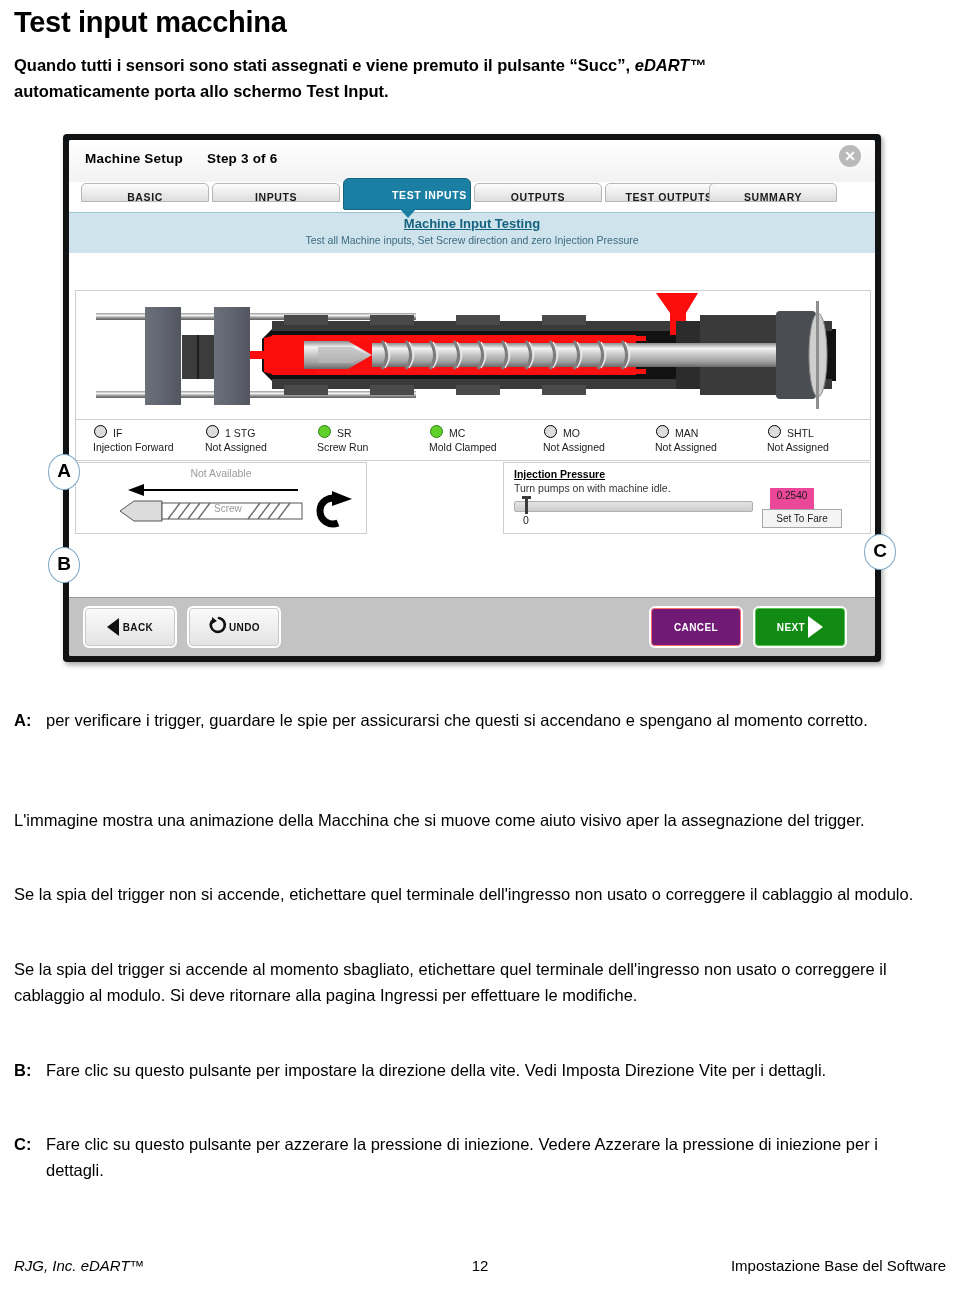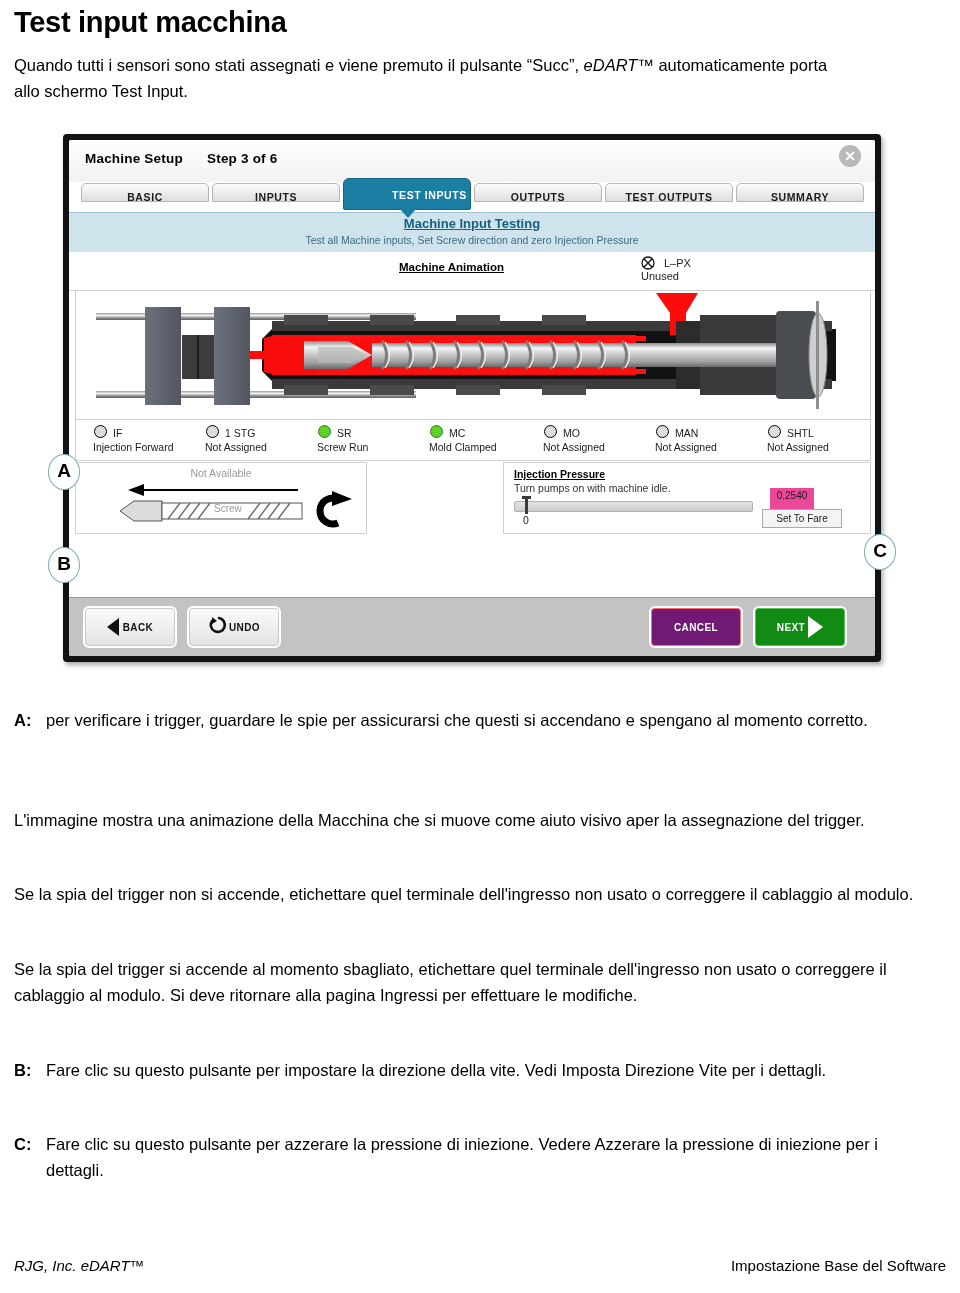--- a/index.html
+++ b/index.html
@@ -20,20 +20,21 @@
     left: 14px; top: 6px;
     font-size: 29px; font-weight: bold;
     letter-spacing: -0.3px;
   }
   .intro {
     position: absolute;
     left: 14px; top: 52px;
     width: 830px;
     font-size: 16.5px;
     line-height: 26px;
+    font-weight: bold;
   }
   .intro .ital { font-style: italic; }
 
   
   .figure {
     position: absolute;
     left: 58px; top: 134px;
     width: 830px; height: 535px;
   }
   .winframe {
@@ -361,44 +362,28 @@
         <div class="wstep">Step 3 of 6</div>
         <div class="closebtn">✕</div>
       </div>
 
       <div class="tabs">
         <div class="tab" style="left:12px;  width:128px;">BASIC</div>
         <div class="tab" style="left:143px; width:128px;">INPUTS</div>
         <div class="tab active" style="left:274px; width:128px;padding-left:45px;">TEST INPUTS</div>
         <div class="tab" style="left:405px; width:128px;">OUTPUTS</div>
         <div class="tab" style="left:536px; width:128px;">TEST OUTPUTS</div>
-        <div class="tab" style="left:667px; width:128px;">SUMMARY</div>
+        <div class="tab" style="left:640px; width:128px;">SUMMARY</div>
       </div>
 
       <div class="bluepanel">
         <div class="bh">Machine Input Testing</div>
         <div class="bs">Test all Machine inputs, Set Screw direction and zero Injection Pressure</div>
       </div>
 
-      <div class="animhdr">
-        <div class="animtitle">Machine Animation</div>
-        <div class="lpx">
-          <div class="lpxrow">
-            <span class="xmark">
-              <svg width="14" height="14" viewBox="0 0 14 14">
-                <circle cx="7" cy="7" r="6" fill="none" stroke="#111" stroke-width="1.3"></circle>
-                <line x1="3" y1="3" x2="11" y2="11" stroke="#111" stroke-width="1.3"></line>
-                <line x1="11" y1="3" x2="3" y2="11" stroke="#111" stroke-width="1.3"></line>
-              </svg>
-            </span>
-            <span>L–PX</span>
-          </div>
-          <div class="sub">Unused</div>
-        </div>
-      </div>
 
       <div class="animarea">
         <svg width="794" height="128" viewBox="0 0 794 128">
           <defs>
             <linearGradient id="tie" x1="0" y1="0" x2="0" y2="1">
               <stop offset="0" stop-color="#9a9a9a"></stop>
               <stop offset="0.35" stop-color="#f2f2f2"></stop>
               <stop offset="0.7" stop-color="#8d8d8d"></stop>
               <stop offset="1" stop-color="#5f5f5f"></stop>
             </linearGradient>
@@ -608,14 +593,15 @@
   <span class="txt">Fare clic su questo pulsante per impostare la direzione della vite. Vedi Imposta Direzione Vite per i dettagli.</span>
 </div>
 
 <div class="para" style="left:14px; top:1132px; width:920px;">
   <span class="lbl">C:</span>
   <span class="txt">Fare clic su questo pulsante per azzerare la pressione di iniezione. Vedere Azzerare la pressione di iniezione per i dettagli.</span>
 </div>
 
 <div class="footer">
   <span class="left">RJG, Inc. eDART™</span>
+  <span class="center">12</span>
   <span class="right">Impostazione Base del Software</span>
 </div>
 
 </body></html>

